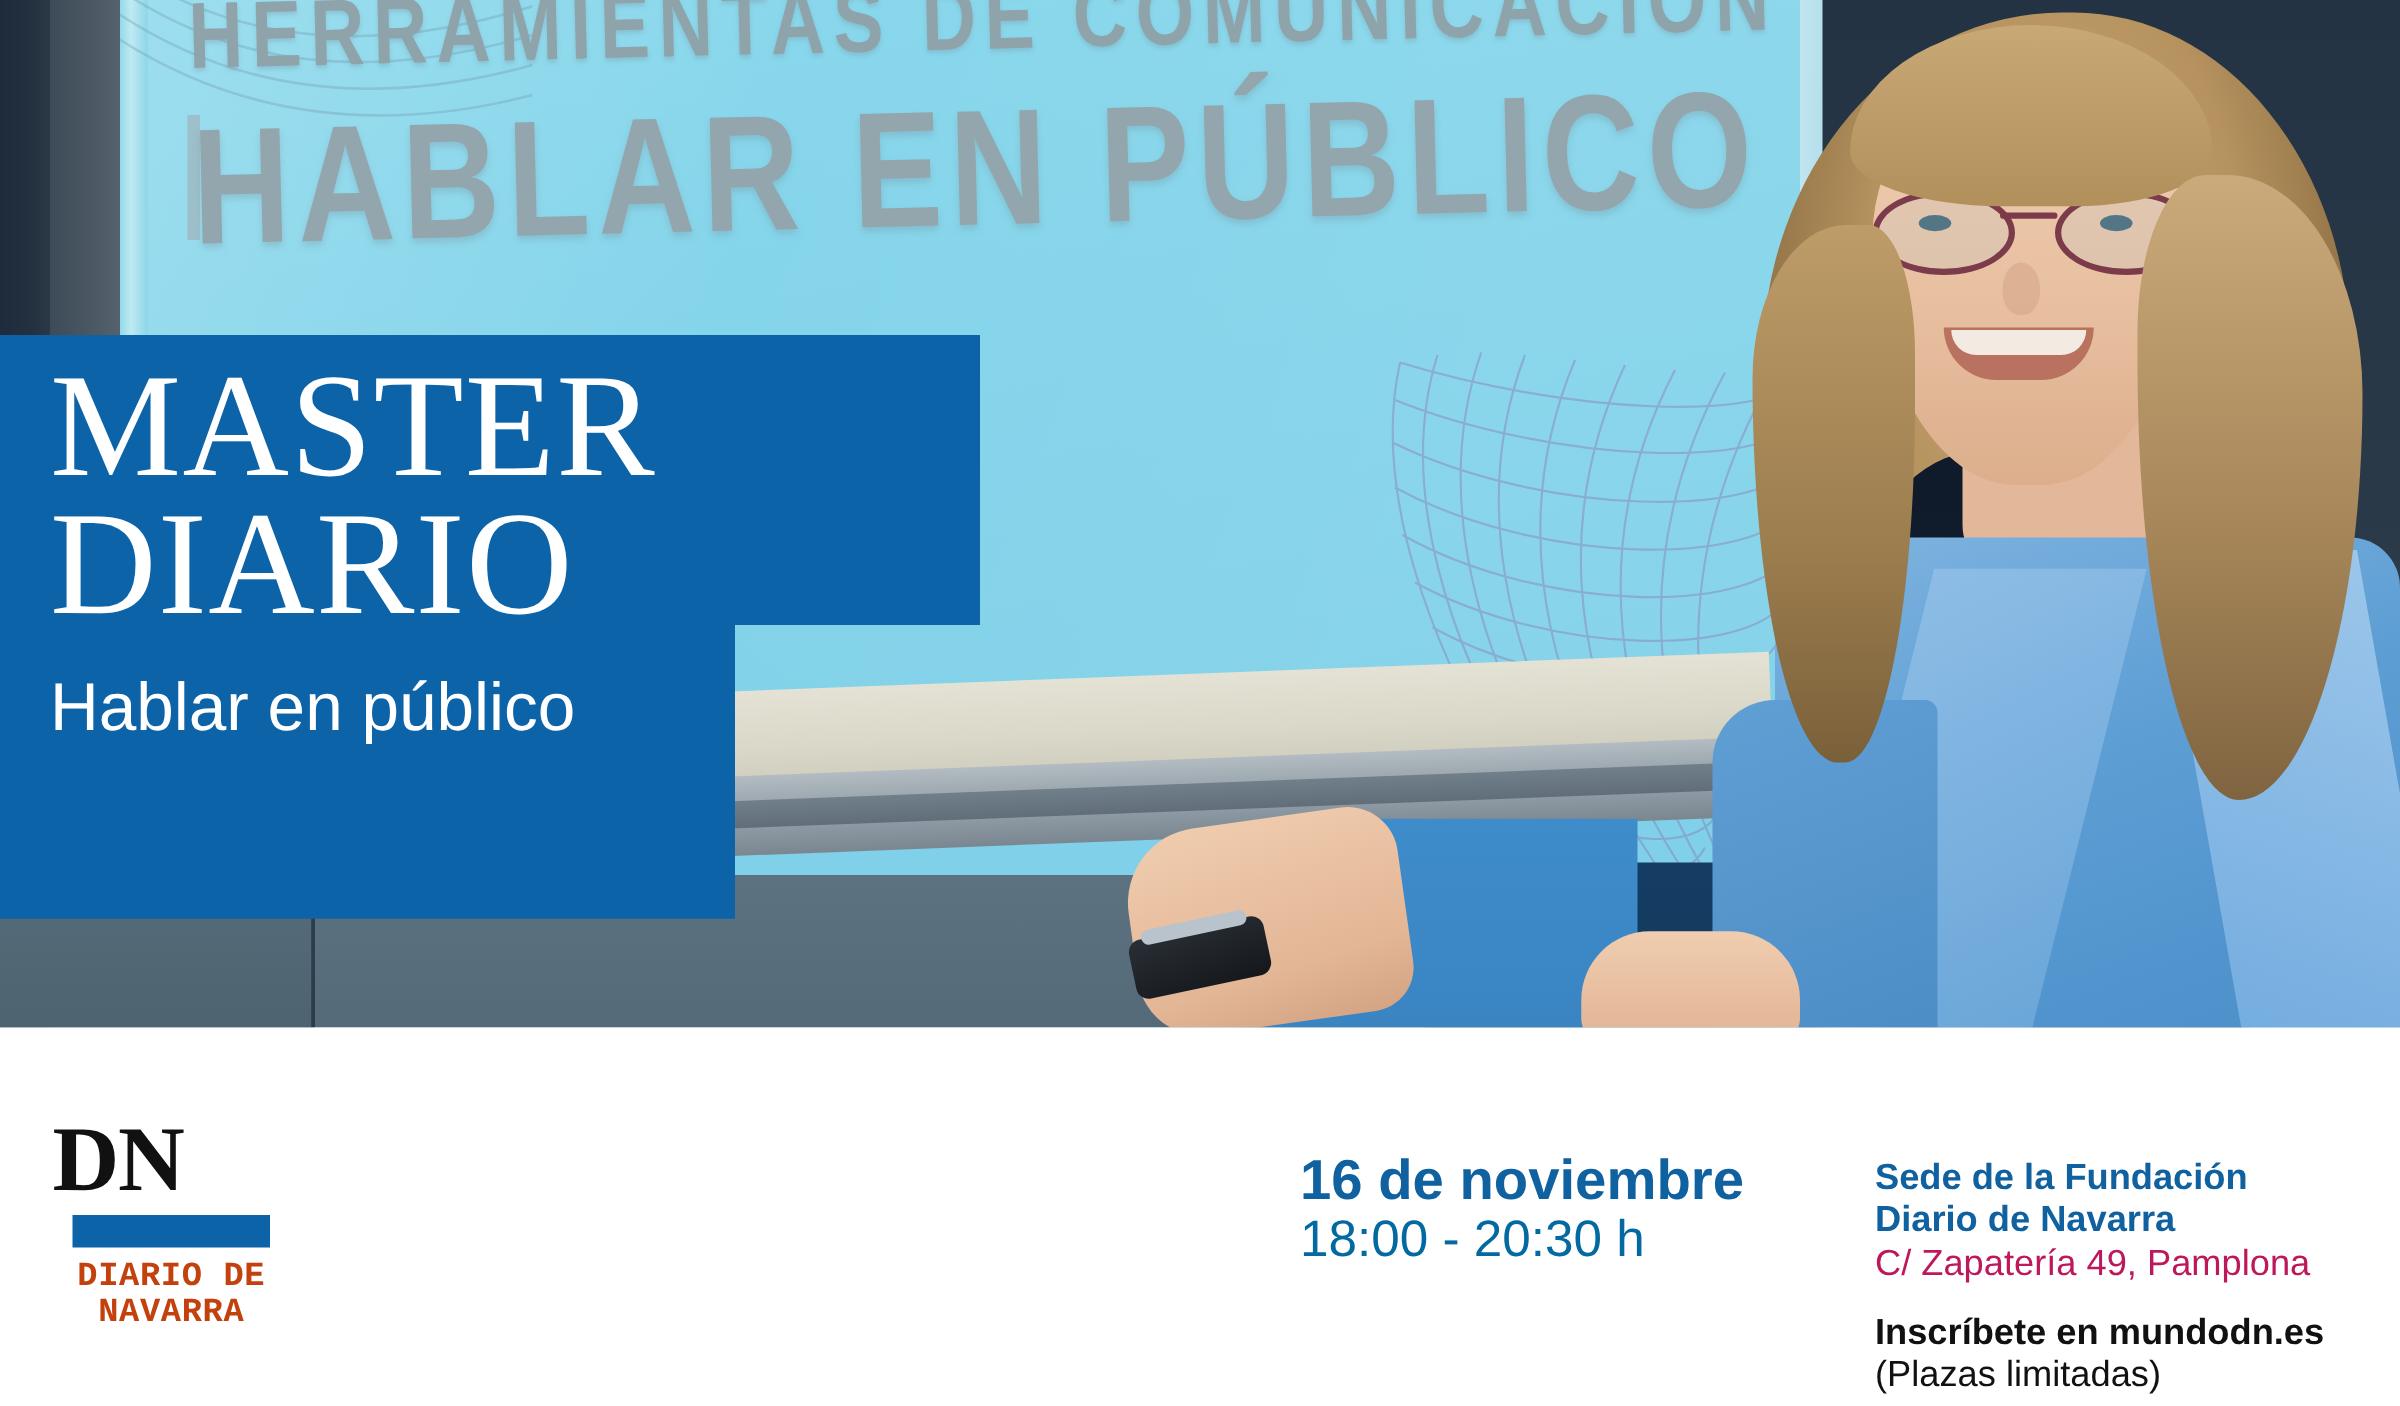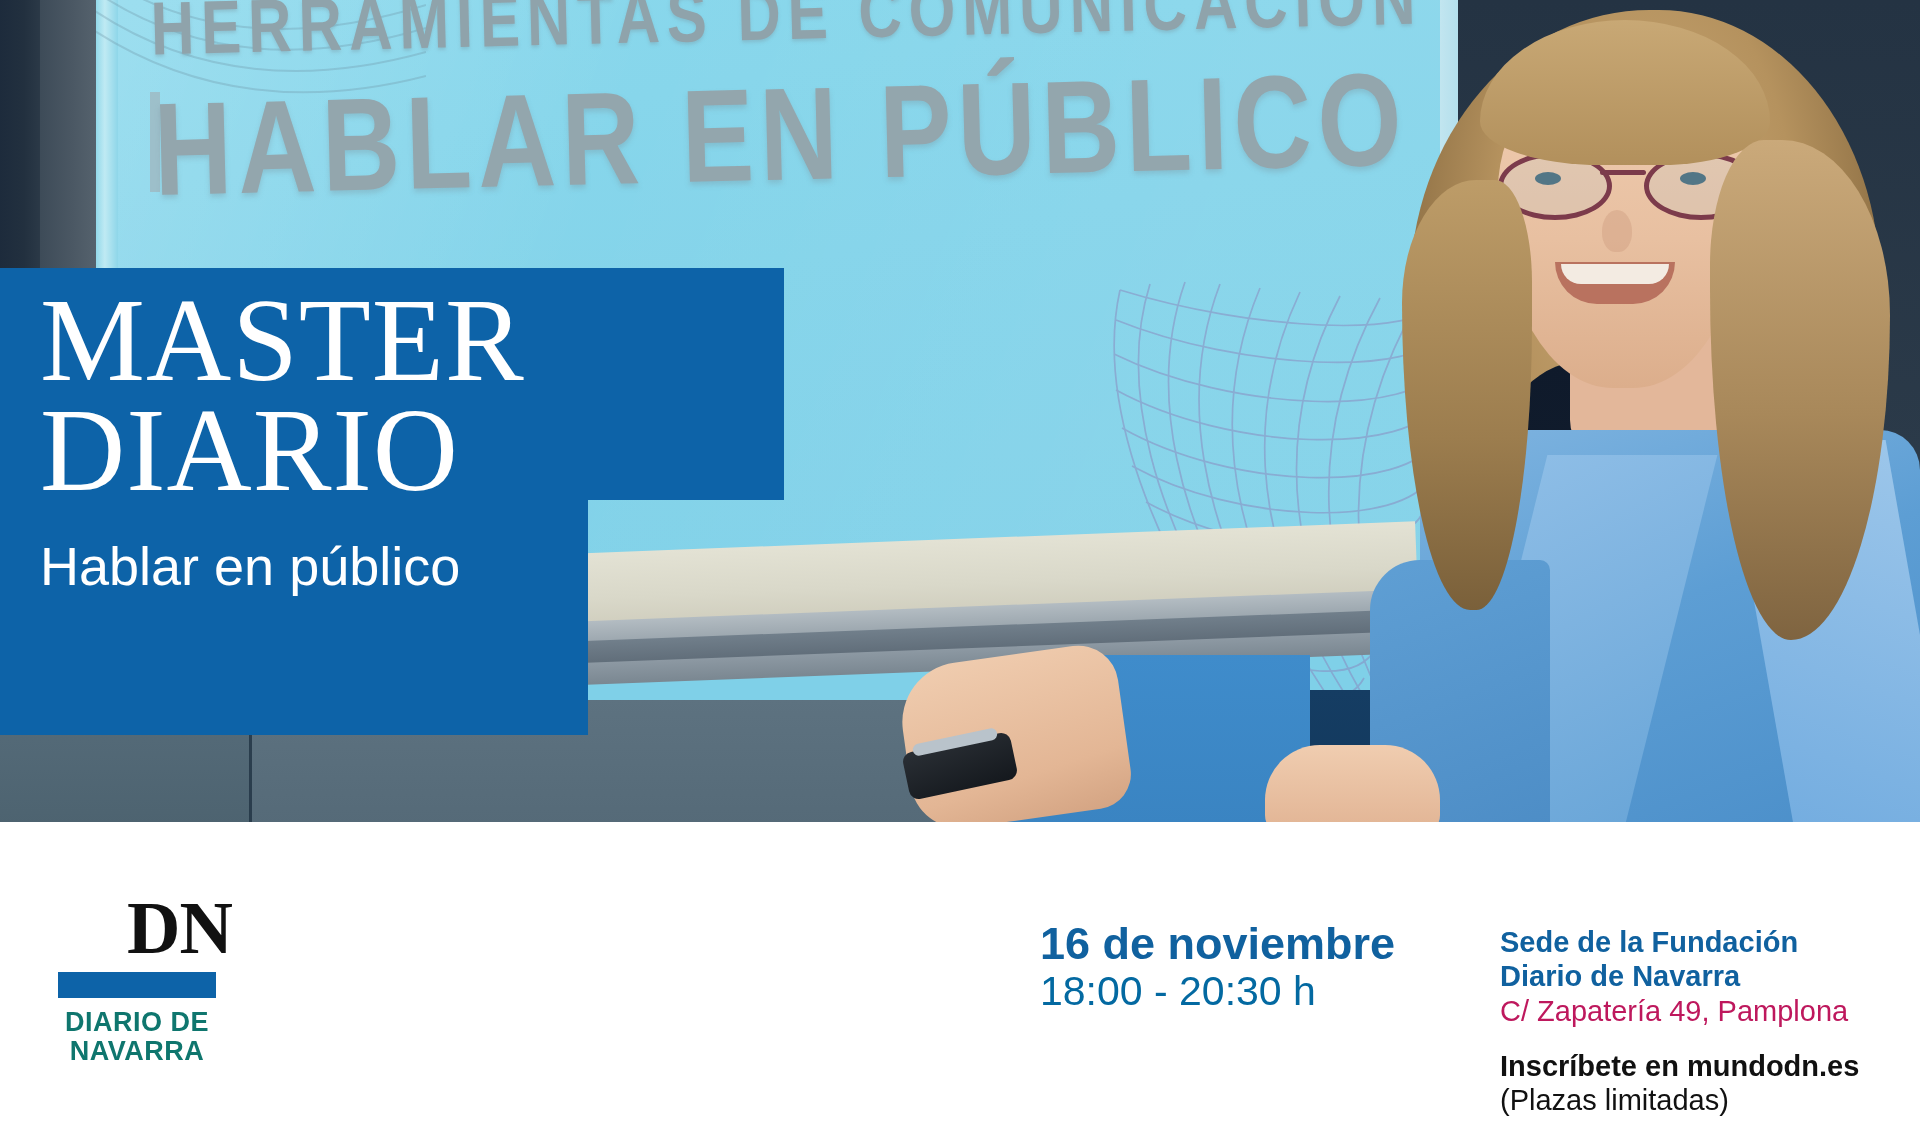--- a/index.html
+++ b/index.html
@@ -138,24 +138,24 @@
   .mc-line{font-family:"Liberation Serif",serif;color:#ffffff;
     font-size:118px;line-height:0.93;letter-spacing:1px;font-weight:normal;}
   .mc-sub{font-family:"Liberation Sans",sans-serif;color:#ffffff;
     font-size:54px;line-height:1;margin-top:34px;font-weight:normal;}
 
   
   .footer{position:absolute;left:0;top:822px;width:1920px;height:303px;background:#ffffff;}
 
   .dn-logo{position:absolute;left:42px;top:72px;width:190px;}
   .dn-top{font-family:"Liberation Serif",serif;font-weight:bold;font-size:74px;
-    line-height:0.92;color:#111111;letter-spacing:-1px;text-align:right;}
+    line-height:0.92;color:#111111;letter-spacing:-1px;text-align:left;}
   .dn-bar{width:158px;height:26px;background:#0d63a8;margin:10px auto 10px auto;}
-  .dn-b1,.dn-b2{font-family:Liberation Sans, sans-serif;font-weight:bold;
-    font-size:27px;line-height:1.08;color:#0f766e;text-align:center;letter-spacing:.5px;}
+  .dn-b1,.dn-b2{font-family:Liberation Mono, monospace;font-weight:bold;
+    font-size:27px;line-height:1.08;color:#c2410c;text-align:center;letter-spacing:.5px;}
 
   .speaker-box{position:absolute;left:258px;top:62px;width:690px;height:168px;
     background:#3b83bd;display:flex;align-items:center;}
   .speaker-text{font-family:"Liberation Serif",serif;color:#ffffff;
     font-size:31px;line-height:1.33;padding:0 26px;}
   .speaker-text b{font-weight:bold;}
 
   .datecol{position:absolute;left:1040px;top:98px;width:420px;}
   .date-main{font-family:"Liberation Sans",sans-serif;font-weight:bold;
     font-size:45px;color:#10619f;line-height:1.08;}

